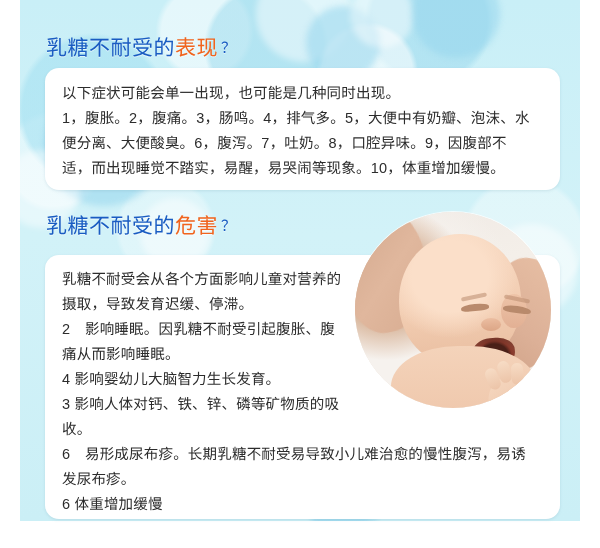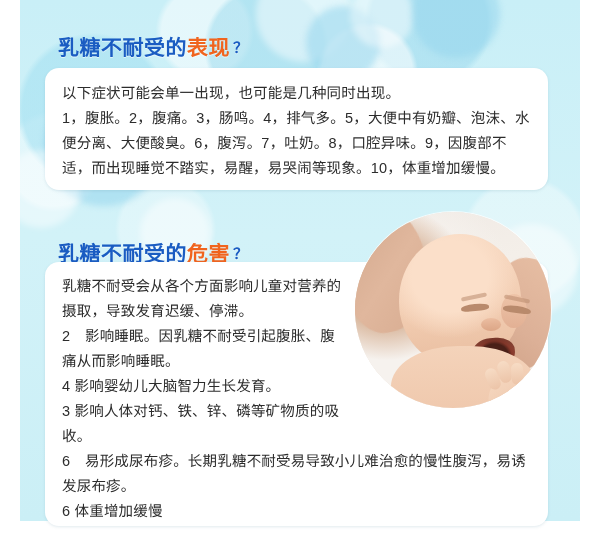--- a/index.html
+++ b/index.html
@@ -47,48 +47,49 @@
   .blob {
     position: absolute;
     border-radius: 50%;
     background: rgba(255,255,255,0.45);
     filter: blur(3px);
   }
   .blob.dk { background: rgba(149, 213, 236, 0.55); }
 
   .section-title {
     position: absolute;
-    left: 58px;
+    left: 46px;
     font-size: 21px;
-    font-weight: bold;
+    font-weight: normal;
     letter-spacing: 0.5px;
     white-space: nowrap;
     color: #1a5cc2;
     text-shadow: 0 1px 0 rgba(255,255,255,0.55);
   }
   .section-title .hl { color: #f0641e; }
   .section-title .qm { font-size: 15px; margin-left: 3px; vertical-align: 2px; }
 
   .card {
     position: absolute;
     background: #ffffff;
     border-radius: 14px;
     box-shadow: 0 1px 3px rgba(90,140,160,0.18);
     overflow: hidden;
+    padding-left: 12px;
   }
 
   #card-symptoms {
     left: 45px;
     top: 68px;
     width: 503px;
     height: 122px;
   }
   #card-harms {
     left: 45px;
-    top: 262px;
+    top: 255px;
     width: 503px;
     height: 264px;
   }
 
   .body-text {
     color: #2c2c2c;
     font-size: 14.5px;
     line-height: 25px;
     letter-spacing: 0.2px;
   }
@@ -252,21 +253,21 @@
     <span>乳糖不耐受的</span><span class="hl">表现</span><span class="qm">？</span>
   </div>
 
   <div class="card" id="card-symptoms">
     <div class="body-text">
       <p>以下症状可能会单一出现，也可能是几种同时出现。</p>
       <p>1，腹胀。2，腹痛。3，肠鸣。4，排气多。5，大便中有奶瓣、泡沫、水便分离、大便酸臭。6，腹泻。7，吐奶。8，口腔异味。9，因腹部不适，而出现睡觉不踏实，易醒，易哭闹等现象。10，体重增加缓慢。</p>
     </div>
   </div>
 
-  <div class="section-title" style="top:209px;margin-top:28px;">
+  <div class="section-title" style="top:209px;">
     <span>乳糖不耐受的</span><span class="hl">危害</span><span class="qm">？</span>
   </div>
 
   <div class="card" id="card-harms">
     <div class="body-text">
       <div class="photo-float"></div>
       <p>乳糖不耐受会从各个方面影响儿童对营养的摄取，导致发育迟缓、停滞。</p>
       <p>2　影响睡眠。因乳糖不耐受引起腹胀、腹痛从而影响睡眠。</p>
       <p>4 影响婴幼儿大脑智力生长发育。</p>
       <p>3 影响人体对钙、铁、锌、磷等矿物质的吸收。</p>

